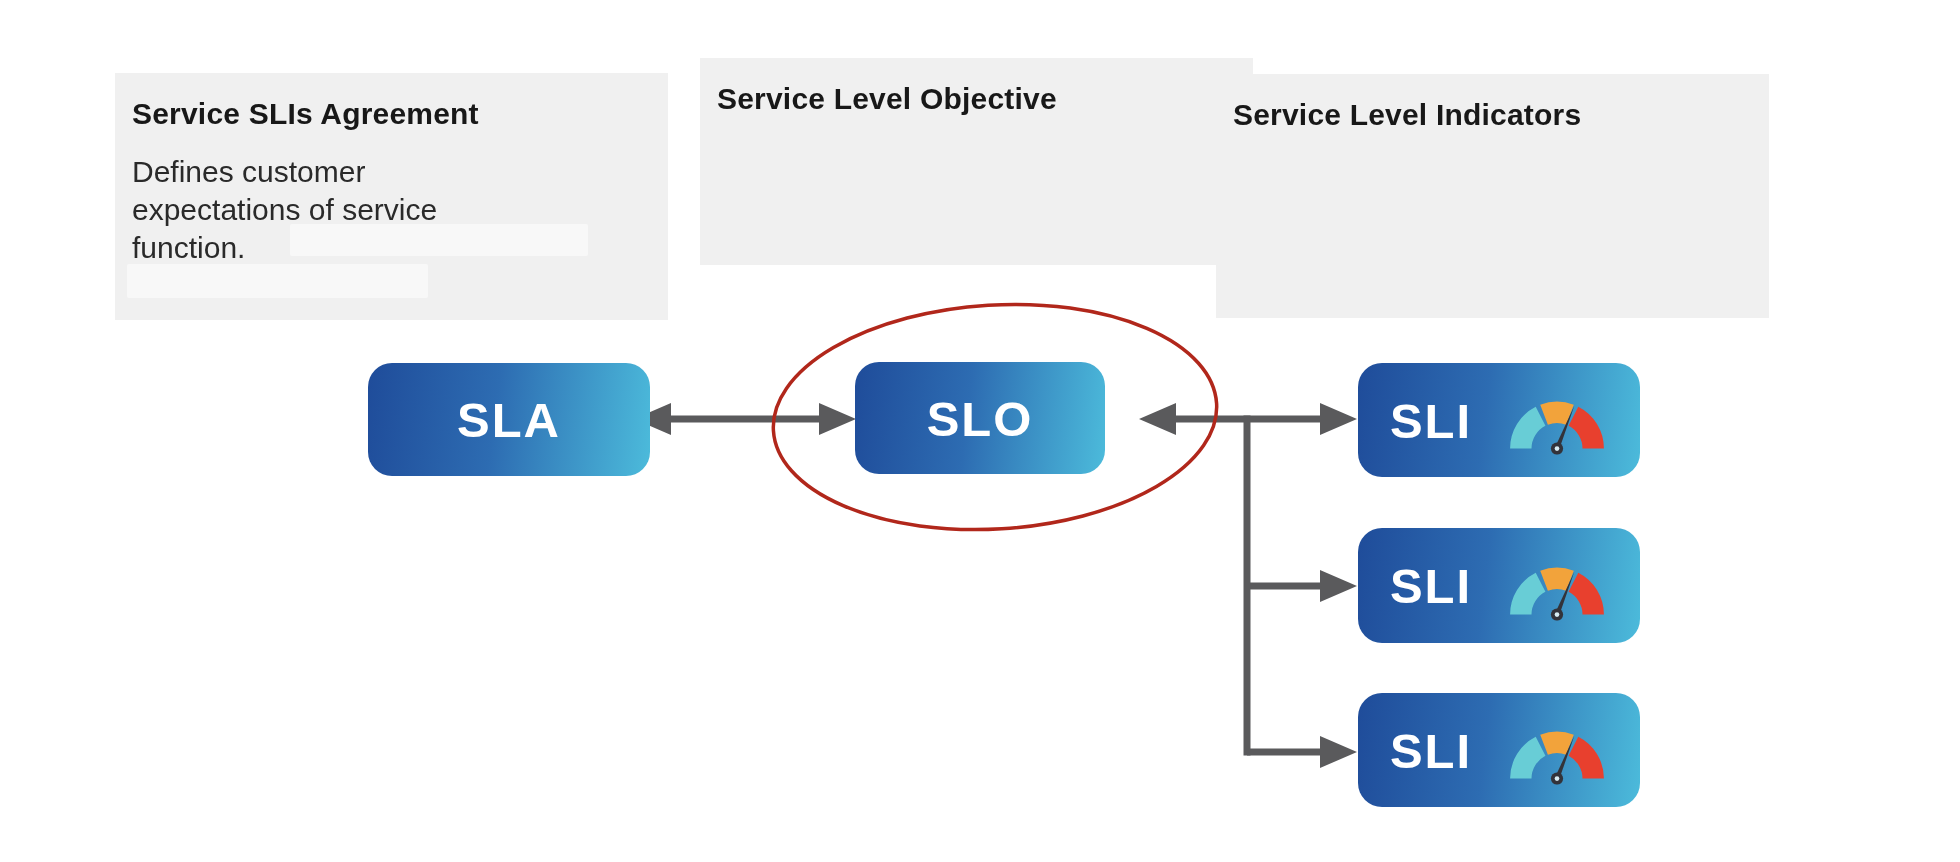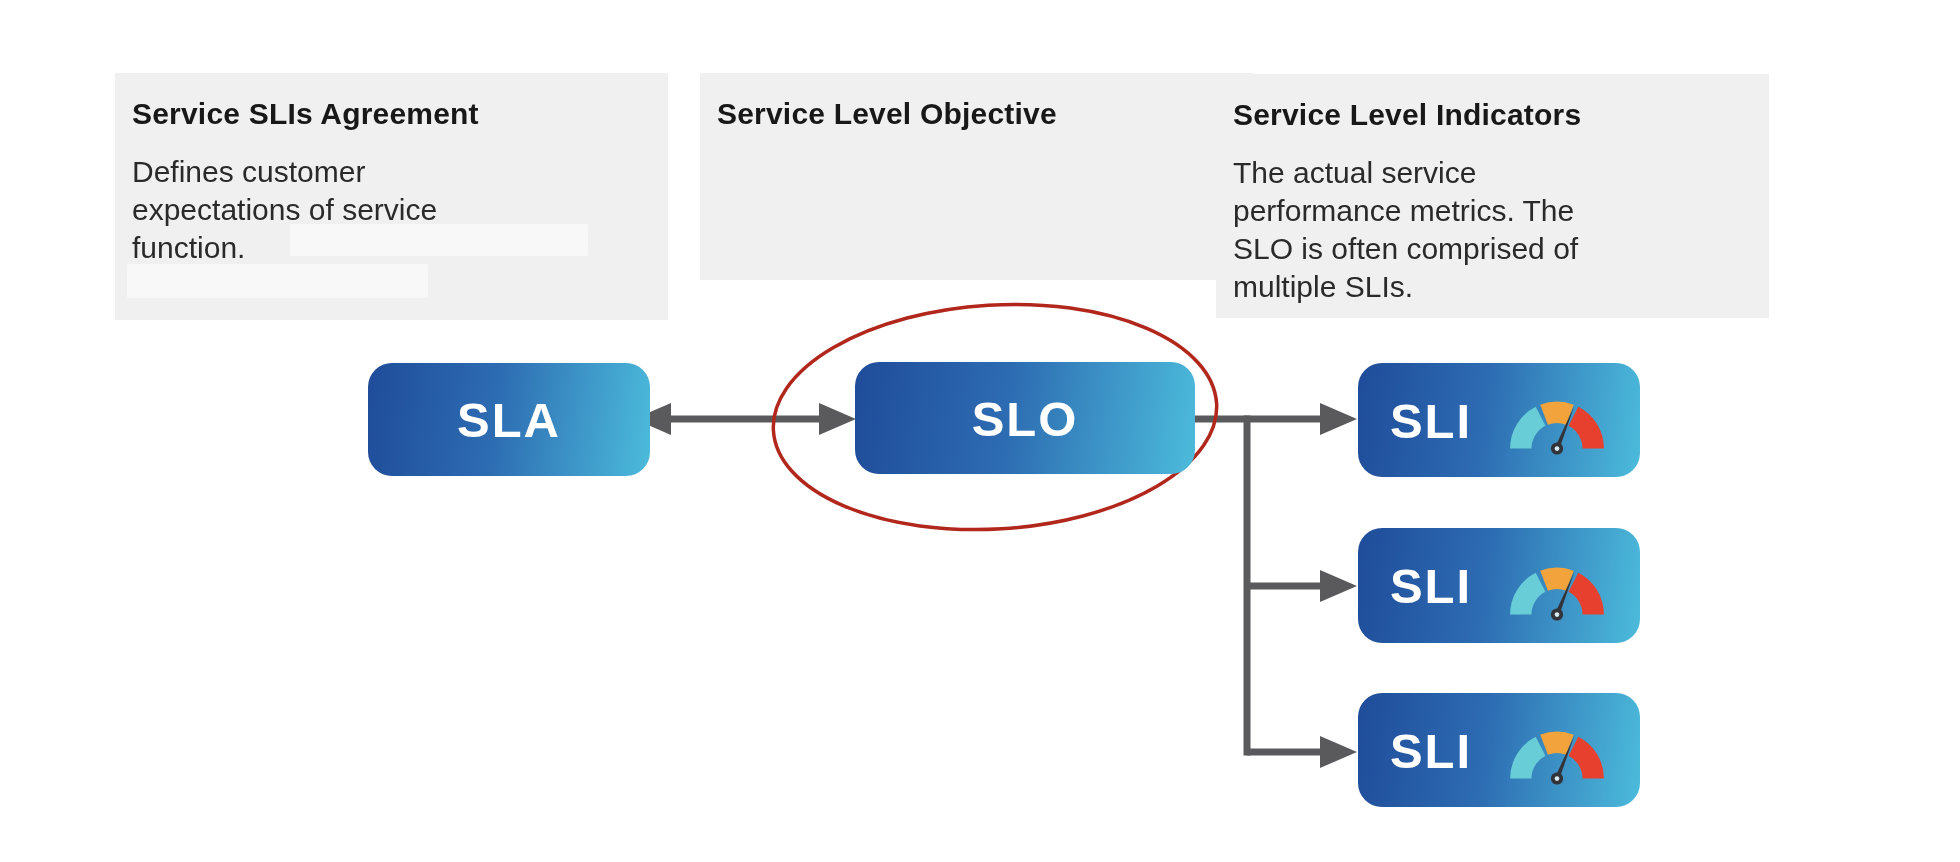--- a/index.html
+++ b/index.html
@@ -40,21 +40,21 @@
   .card-body {
     font-size: 30px;
     font-weight: 400;
     color: #2a2a2a;
     line-height: 38px;
     white-space: pre-line;
     display: block;
     margin-top: 18px;
   }
   .card-1 { left: 115px; top: 73px;  width: 553px; height: 247px; }
-  .card-2 { left: 700px; top: 73px;  width: 553px; height: 207px; }
+  .card-2 { left: 700px; top: 58px;  width: 553px; height: 207px; }
   .card-3 { left: 1216px; top: 74px; width: 553px; height: 244px; }
 
   .redacted {
     position: absolute;
     background: var(--redaction-bg, #f8f8f8);
     border-radius: 2px;
   }
   .redacted-a { left: 175px; top: 151px; width: 298px; height: 32px; }
   .redacted-b { left: 12px;  top: 191px; width: 301px; height: 34px; }
 
@@ -74,21 +74,21 @@
   }
   .node-label {
     color: #ffffff;
     font-size: 49px;
     font-weight: 700;
     letter-spacing: 2px;
     line-height: 1;
     padding-top: 2px;
   }
   .node-sla  { left: 368px;  top: 363px; width: 282px; height: 113px; }
-  .node-slo  { left: 855px;  top: 362px; width: 340px; height: 112px; }
+  .node-slo  { left: 855px;  top: 362px; width: 250px; height: 112px; }
   .node-sli-1 { left: 1358px; top: 363px; width: 282px; height: 114px; }
   .node-sli-2 { left: 1358px; top: 528px; width: 282px; height: 115px; }
   .node-sli-3 { left: 1358px; top: 693px; width: 282px; height: 114px; }
 
   .gauge { width: 102px; height: 70px; display: block; }
 
   .defs-svg { position: absolute; width: 0; height: 0; overflow: hidden; }
 </style>
 </head>
 <body>
@@ -136,24 +136,20 @@
     <div class="redacted redacted-a"></div>
     <div class="redacted redacted-b"></div>
   </div>
 
   <div class="card card-2">
     <span class="card-title">Service Level Objective</span>
   </div>
 
   <div class="card card-3">
     <span class="card-title">Service Level Indicators</span>
-    <span class="card-body">The actual service
-performance metrics. The
-SLO is often comprised of
-multiple SLIs.</span>
   </div>
 
   <div class="node node-sla">
     <span class="node-label">SLA</span>
   </div>
 
   <div class="node node-slo">
     <span class="node-label">SLO</span>
   </div>
 

